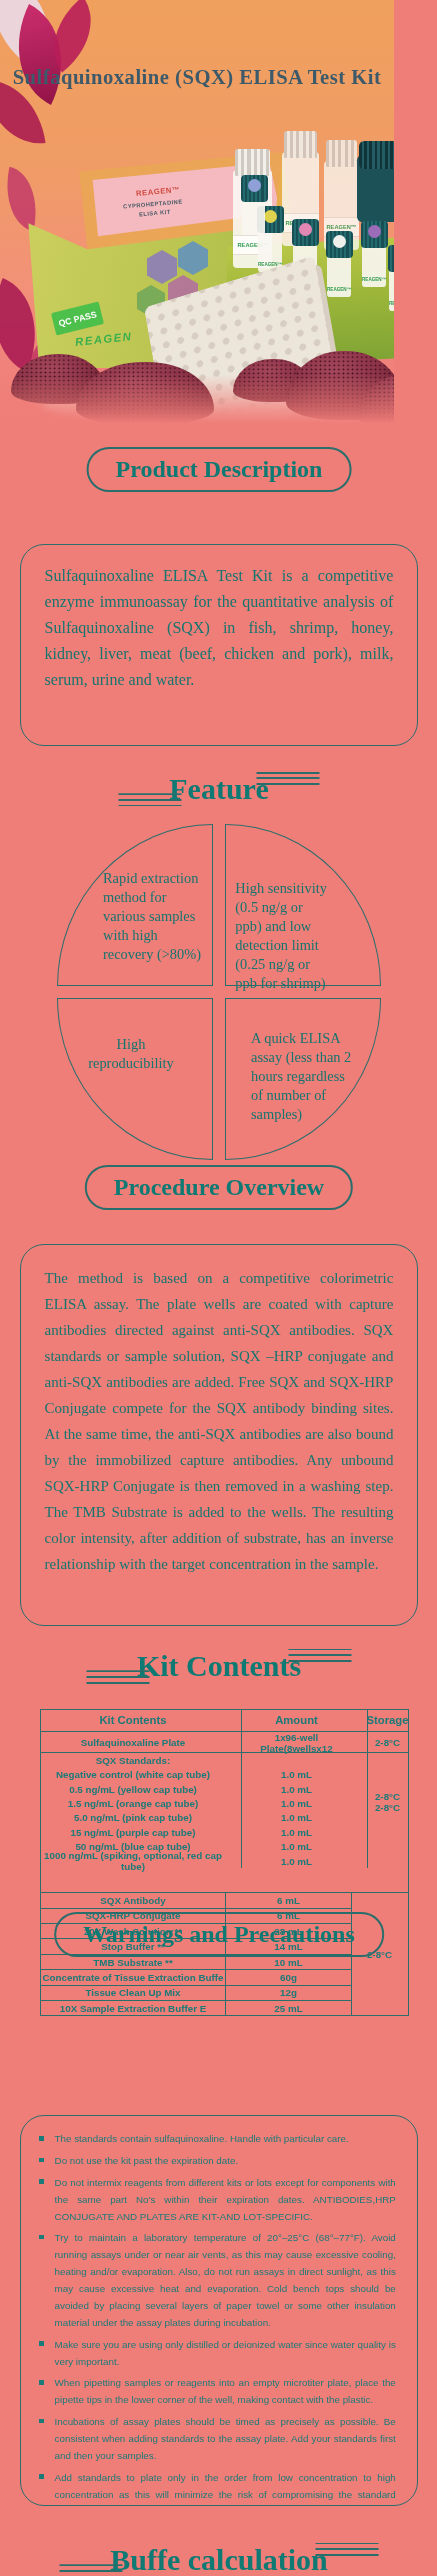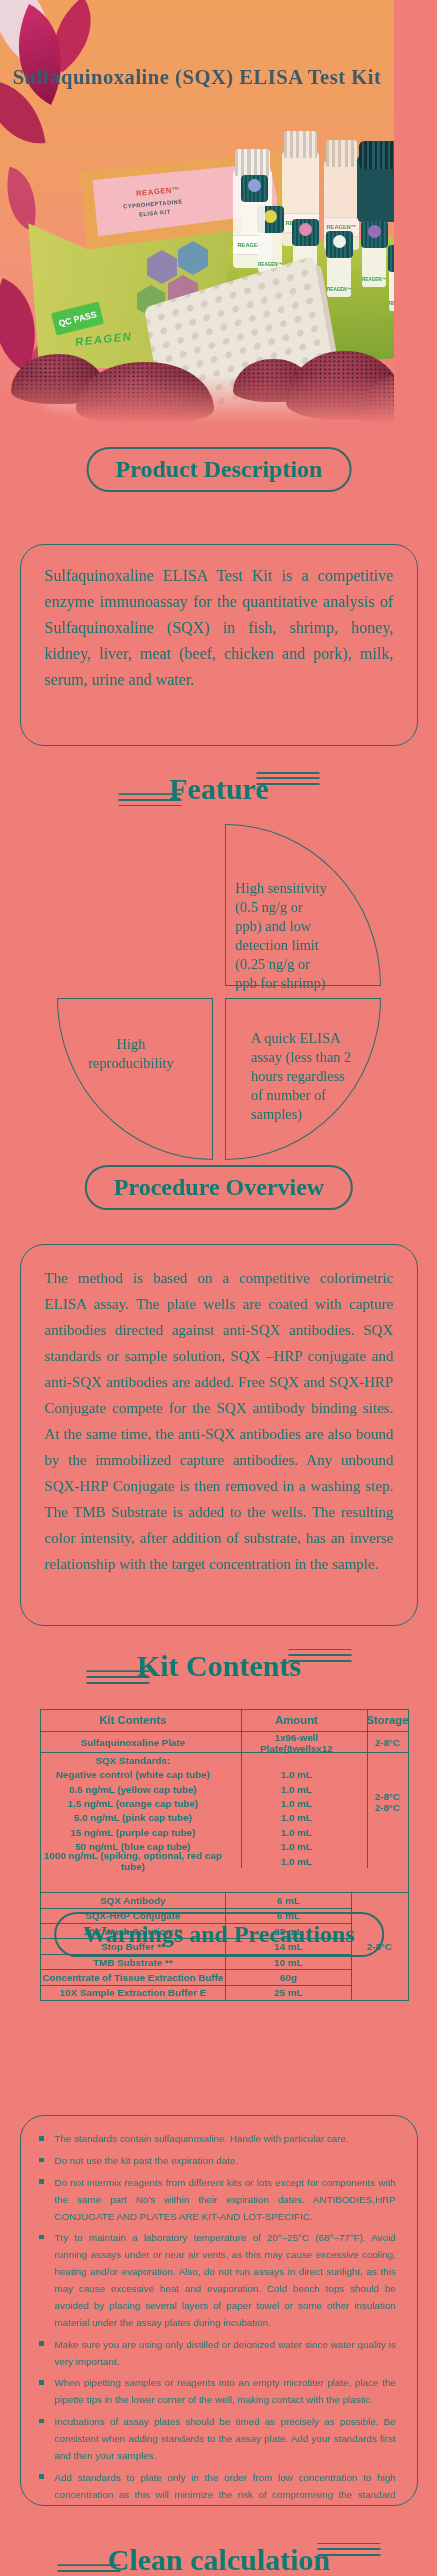--- a/index.html
+++ b/index.html
@@ -177,20 +177,23 @@
 <div class="tealbox" style="top:544px;height:202px;">
   <div style="padding:17.5px 24px;font-family:'Liberation Serif',serif;font-size:16px;line-height:26px;text-align:justify;">Sulfaquinoxaline ELISA Test Kit is a competitive enzyme immunoassay for the quantitative analysis of Sulfaquinoxaline (SQX) in fish, shrimp, honey, kidney, liver, meat (beef, chicken and pork), milk, serum, urine and water.</div>
 </div>
 
 <div class="deco-head" style="top:772px;">
   <span class="lines left"></span>
   <span class="txt">Feature</span>
   <span class="lines right"></span>
 </div>
 <div class="circle" style="top:824px;">
+  <div class="quad q-tl">
+    <span>Rapid extraction method for various samples with high recovery (&gt;80%)</span>
+  </div>
   <div class="quad q-tr">
     <span>High sensitivity (0.5 ng/g or ppb) and low detection limit (0.25 ng/g or ppb for shrimp)</span>
   </div>
   <div class="quad q-bl">
     <span>High reproducibility</span>
   </div>
   <div class="quad q-br">
     <span>A quick ELISA assay (less than 2 hours regardless of number of samples)</span>
   </div>
 </div>
@@ -265,20 +268,24 @@
       </div>
       <div class="kbrow bt">
         <div>TMB Substrate **</div>
         <div>10 mL</div>
       </div>
       <div class="kbrow bt">
         <div>Concentrate of Tissue Extraction Buffe</div>
         <div>60g</div>
       </div>
       <div class="kbrow bt">
+        <div>Tissue Clean Up Mix</div>
+        <div>12g</div>
+      </div>
+      <div class="kbrow bt">
         <div>10X Sample Extraction Buffer E</div>
         <div>25 mL</div>
       </div>
     </div>
     <div class="kbstor">2-8°C</div>
   </div>
 </div>
 
 <div class="pill" style="top:1912px;">
   <span>Warnings and Precautions</span>
@@ -292,16 +299,16 @@
     <li>Make sure you are using only distilled or deionized water since water quality is very important.</li>
     <li>When pipetting samples or reagents into an empty microtiter plate, place the pipette tips in the lower corner of the well, making contact with the plastic.</li>
     <li>Incubations of assay plates should be timed as precisely as possible. Be consistent when adding standards to the assay plate. Add your standards first and then your samples.</li>
     <li>Add standards to plate only in the order from low concentration to high concentration as this will minimize the risk of compromising the standard curve.</li>
 
   </ul>
 </div>
 
 <div class="deco-head" style="top:2543px;">
   <span class="lines left"></span>
-  <span class="txt">Clean calculation</span>
+  <span class="txt">Buffe calculation</span>
   <span class="lines right"></span>
 </div>
 
 
 </body></html>

